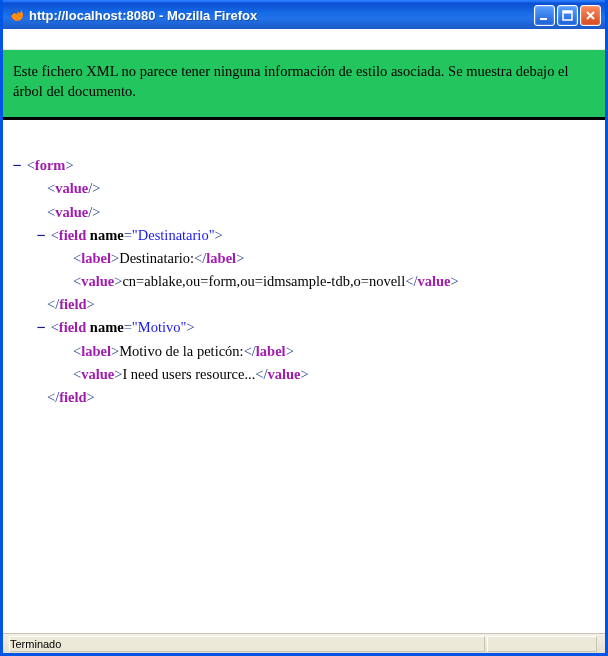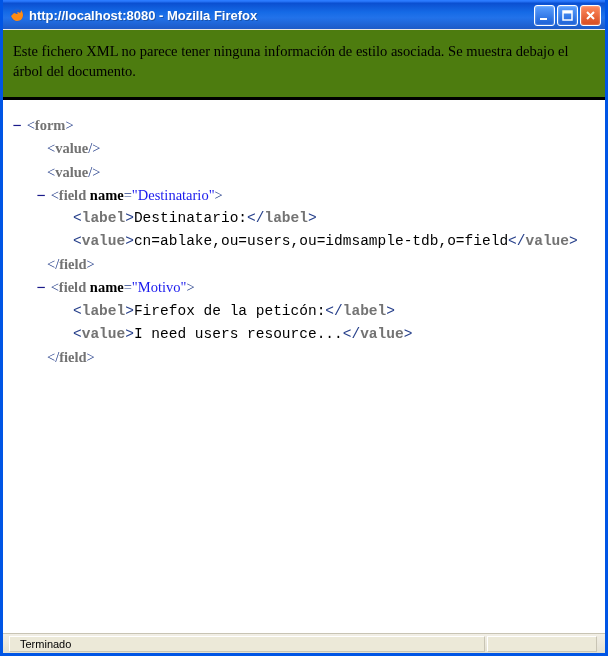--- a/index.html
+++ b/index.html
@@ -9,20 +9,21 @@
     font-size: 11px;
     background: #ece9d8;
   }
   .window {
     width: 608px; height: 656px;
     border: 3px solid #0055e5;
     border-top: none;
     background: #fff;
     display: flex; flex-direction: column;
     position: relative;
+    gap: 20px;
   }
   .titlebar {
     height: 29px;
     background: linear-gradient(to bottom, #2b7bff 0%, #0b4fd1 8%, #156ae6 40%, #2272ea 60%, #1c5ac7 100%);
     display: flex; align-items: center;
     padding: 0 4px 0 6px;
     color: #fff;
     border-top: 1px solid #2b7bff;
   }
   .titlebar .favicon {
@@ -50,21 +51,21 @@
   }
   .winbtn.min, .winbtn.max {
     background: linear-gradient(to bottom, #5aa0ff, #1a5fd6);
   }
   .winbtn.close {
     background: linear-gradient(to bottom, #ff8a5e, #d64a1e);
   }
   .winbtn svg { width: 11px; height: 11px; }
 
   .info-bar {
-    background: #4d7c0f;
+    background: #22c55e;
     border-top: 1px solid #e8e8e8;
     border-bottom: 3px solid #000;
     padding: 12px 10px 16px 10px;
     font-family: "Times New Roman", serif;
     font-size: 14.5px;
     color: #000;
     line-height: 1.35;
   }
 
   .content {
@@ -72,51 +73,51 @@
     background: #fff;
     overflow-y: auto;
     padding: 14px 8px 8px 12px;
     font-family: "Times New Roman", serif;
     font-size: 14.5px;
     line-height: 1.6;
   }
   .xml-line { white-space: pre; }
   .indent-0 { padding-left: 8px; }
   .indent-1 { padding-left: 32px; }
-  .indent-2 { padding-left: 58px; font-family: Liberation Mono, monospace; }
+  .indent-2 { padding-left: 58px; }
   .toggle {
     color: #1a1a8a;
     display: inline-block;
     width: 12px;
     margin-left: -12px;
     text-align: center;
     font-family: monospace;
     cursor: pointer;
     user-select: none;
   }
   .punct { color: #27408b; }
-  .tag   { color: #737373; font-weight: bold; }
+  .tag   { color: #a21caf; font-weight: bold; }
   .attr  { color: #000; font-weight: bold; text-align: right; }
   .val   { color: #1a1aee; font-weight: normal; }
   .text  { color: #000; font-weight: normal; }
 
   .statusbar {
     height: 20px;
     background: linear-gradient(to bottom, #f2efe6, #e3e0d1);
     border-top: 1px solid #c8c4b4;
     display: flex; align-items: center;
     padding: 0 6px;
     font-size: 11px;
     color: #000;
   }
   .status-cell {
     border: 1px solid #c8c4b4;
     border-top-color: #fff;
     border-left-color: #fff;
-    padding: 1px 10px;
+    padding: 1px 0;
     flex: 1;
     margin-right: 2px;
     background: #ece9d8;
     height: 16px;
     line-height: 13px;
     font-size: 11px;
   }
   .status-cell.small { flex: 0 0 110px; }
 </style>
 </head>
@@ -159,27 +160,27 @@
     <div class="xml-line indent-0"><span class="toggle">−</span> <span class="punct">&lt;</span><span class="tag">form</span><span class="punct">&gt;</span></div>
 
     <div class="xml-line indent-1"><span class="punct">&lt;</span><span class="tag">value</span><span class="punct">/</span><span class="punct">&gt;</span></div>
 
     <div class="xml-line indent-1"><span class="punct">&lt;</span><span class="tag">value</span><span class="punct">/</span><span class="punct">&gt;</span></div>
 
     <div class="xml-line indent-1"><span class="toggle">−</span> <span class="punct">&lt;</span><span class="tag">field</span> <span class="attr">name</span><span class="punct">=</span><span class="val">"Destinatario"</span><span class="punct">&gt;</span></div>
 
     <div class="xml-line indent-2"><span class="punct">&lt;</span><span class="tag">label</span><span class="punct">&gt;</span><span class="text">Destinatario:</span><span class="punct">&lt;</span><span class="punct">/</span><span class="tag">label</span><span class="punct">&gt;</span></div>
 
-    <div class="xml-line indent-2"><span class="punct">&lt;</span><span class="tag">value</span><span class="punct">&gt;</span><span class="text">cn=ablake,ou=users,ou=idmsample-tdb,o=field</span><span class="punct">&lt;</span><span class="punct">/</span><span class="tag">value</span><span class="punct">&gt;</span></div>
+    <div class="xml-line indent-2"><span class="punct">&lt;</span><span class="tag">value</span><span class="punct">&gt;</span><span class="text">cn=ablake,ou=form,ou=idmsample-tdb,o=novell</span><span class="punct">&lt;</span><span class="punct">/</span><span class="tag">value</span><span class="punct">&gt;</span></div>
 
     <div class="xml-line indent-1"><span class="punct">&lt;</span><span class="punct">/</span><span class="tag">field</span><span class="punct">&gt;</span></div>
 
     <div class="xml-line indent-1"><span class="toggle">−</span> <span class="punct">&lt;</span><span class="tag">field</span> <span class="attr">name</span><span class="punct">=</span><span class="val">"Motivo"</span><span class="punct">&gt;</span></div>
 
-    <div class="xml-line indent-2"><span class="punct">&lt;</span><span class="tag">label</span><span class="punct">&gt;</span><span class="text">Firefox de la peticón:</span><span class="punct">&lt;</span><span class="punct">/</span><span class="tag">label</span><span class="punct">&gt;</span></div>
+    <div class="xml-line indent-2"><span class="punct">&lt;</span><span class="tag">label</span><span class="punct">&gt;</span><span class="text">Motivo de la peticón:</span><span class="punct">&lt;</span><span class="punct">/</span><span class="tag">label</span><span class="punct">&gt;</span></div>
 
     <div class="xml-line indent-2"><span class="punct">&lt;</span><span class="tag">value</span><span class="punct">&gt;</span><span class="text">I need users resource...</span><span class="punct">&lt;</span><span class="punct">/</span><span class="tag">value</span><span class="punct">&gt;</span></div>
 
     <div class="xml-line indent-1"><span class="punct">&lt;</span><span class="punct">/</span><span class="tag">field</span><span class="punct">&gt;</span></div>
 
 
   </div>
 
   <div class="statusbar">
     <div class="status-cell">Terminado</div>

